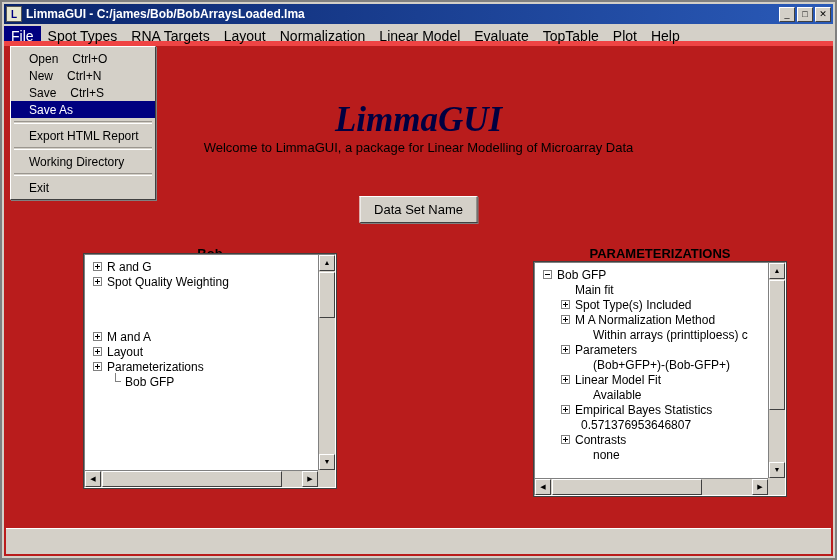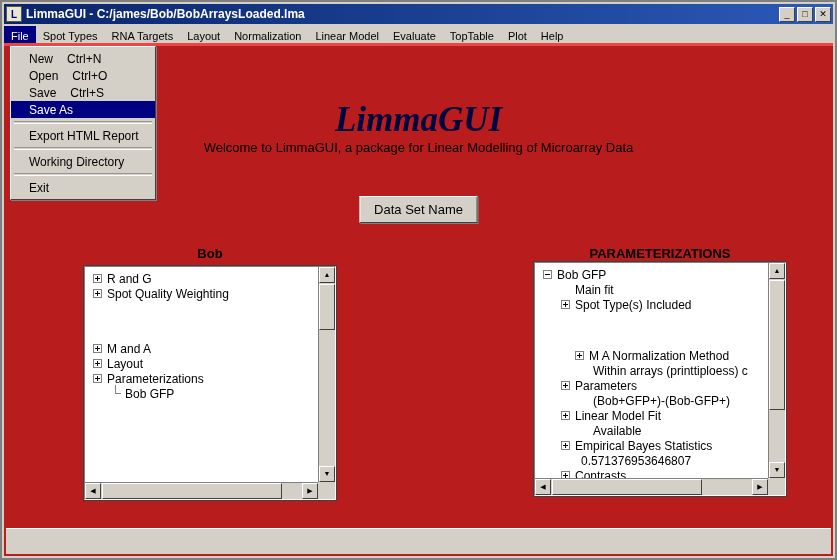--- a/index.html
+++ b/index.html
@@ -62,22 +62,22 @@
     box-sizing: border-box;
   }
   
   .menubar {
     position: absolute;
     top: 24px; left: 2px; right: 2px;
     height: 20px;
     background: #d4d0c8;
     display: flex;
     align-items: stretch;
-    font-size: 11px;
-    border-bottom: 3px solid #ef4444;
+    font-size: 14px;
+    border-bottom: 5px solid #ef4444;
     box-sizing: border-box;
   }
   .menu-item {
     padding: 2px 7px 0 7px;
     line-height: 17px;
     color: #000;
     white-space: nowrap;
   }
   .menu-item.open {
     background: #000080;
@@ -320,21 +320,21 @@
     <div class="menu-item">Plot</div>
     <div class="menu-item">Help</div>
   </div>
 
   <div class="client">
     <div class="brand">LimmaGUI</div>
     <div class="welcome">Welcome to LimmaGUI, a package for Linear Modelling of Microarray Data</div>
     <div class="dataset-btn">Data Set Name</div>
 
     <div class="panel-title" style="left:80px; top:200px; width:252px;">Bob</div>
-    <div class="tree-panel" style="left:80px; top:220px; width:252px; height:234px;">
+    <div class="tree-panel" style="left:80px; top:208px; width:252px; height:234px;">
       <div class="tree-body" id="left-tree">
           <div class="tree-row" style="padding-left: 8px;">
             <span class="expander collapsed"></span>
             <span class="tree-label">R and G</span>
           </div>
           <div class="tree-row" style="padding-left: 8px;">
             <span class="expander collapsed"></span>
             <span class="tree-label">Spot Quality Weighting</span>
           </div>
           <div class="tree-row" style="padding-left: 8px; margin-top: 40px;">
@@ -375,21 +375,21 @@
             <span class="tree-label">Bob GFP</span>
           </div>
           <div class="tree-row" style="padding-left: 26px;">
             <span class="blank"></span>
             <span class="tree-label">Main fit</span>
           </div>
           <div class="tree-row" style="padding-left: 26px;">
             <span class="expander collapsed"></span>
             <span class="tree-label">Spot Type(s) Included</span>
           </div>
-          <div class="tree-row" style="padding-left: 40px; margin-top: 36px;">
+          <div class="tree-row" style="padding-left: 26px;">
             <span class="expander collapsed"></span>
             <span class="tree-label">M A Normalization Method</span>
           </div>
           <div class="tree-row" style="padding-left: 44px;">
             <span class="blank"></span>
             <span class="tree-label">Within arrays (printtiploess) c</span>
           </div>
           <div class="tree-row" style="padding-left: 26px;">
             <span class="expander collapsed"></span>
             <span class="tree-label">Parameters</span>
@@ -434,28 +434,28 @@
         <div class="sb-btn" style="right:0; top:0;">▶</div>
       </div>
       <div class="corner-box"></div>
     </div>
 
     <div class="statusbar"></div>
   </div>
 
   <div class="dropdown" id="file-dropdown">
       <div class="dd-row">
+        <span class="dd-label">Open</span>
+        <span class="dd-accel">Ctrl+O</span>
+      </div>
+      <div class="dd-row">
         <span class="dd-label">New</span>
         <span class="dd-accel">Ctrl+N</span>
       </div>
       <div class="dd-row">
-        <span class="dd-label">Open</span>
-        <span class="dd-accel">Ctrl+O</span>
-      </div>
-      <div class="dd-row">
         <span class="dd-label">Save</span>
         <span class="dd-accel">Ctrl+S</span>
       </div>
       <div class="dd-row selected">
         <span class="dd-label">Save As</span>
       </div>
       <div class="dd-sep"></div>
       <div class="dd-row">
         <span class="dd-label">Export HTML Report</span>
       </div>

